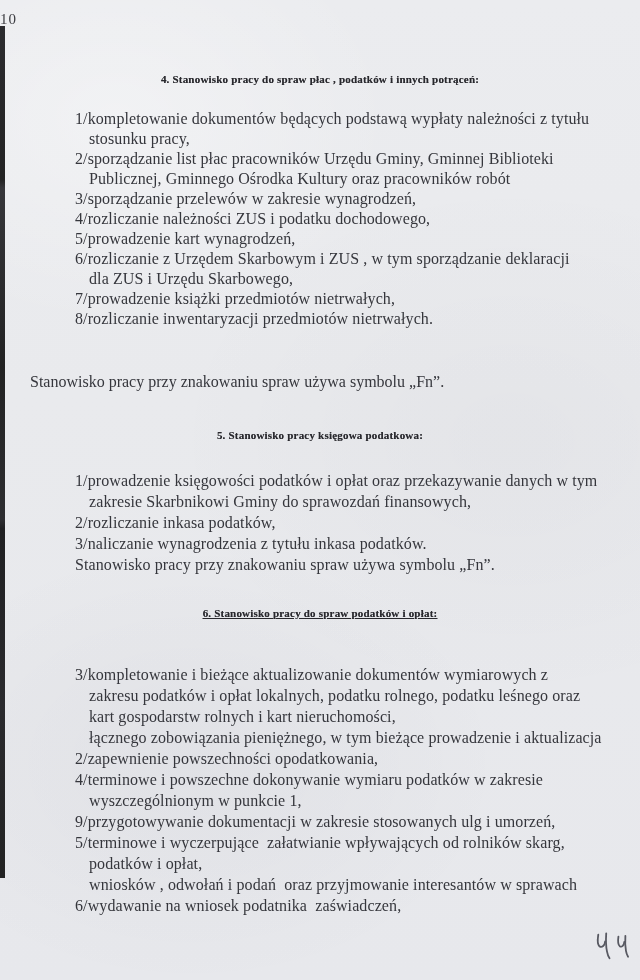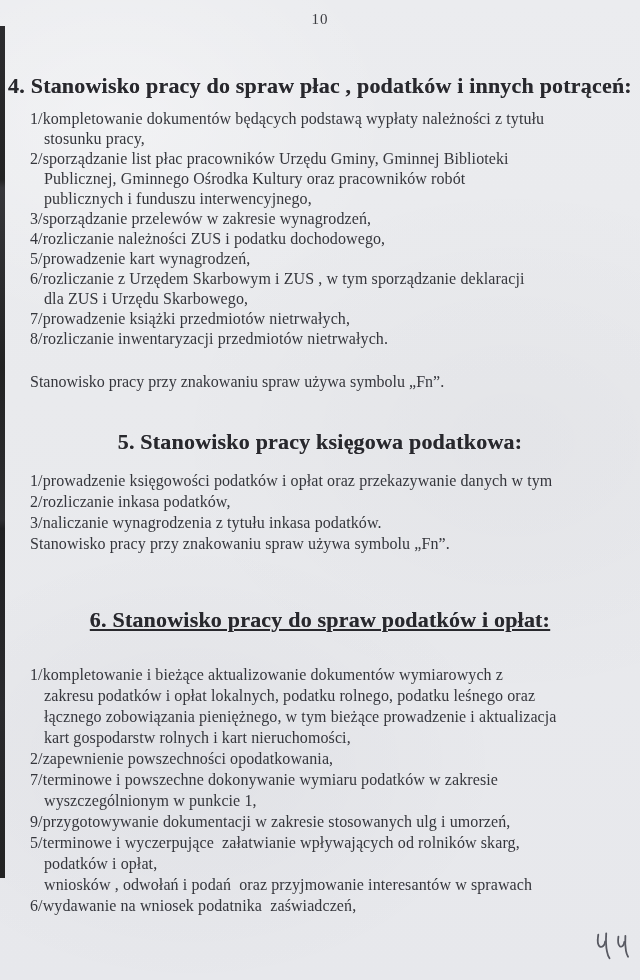--- a/index.html
+++ b/index.html
@@ -22,47 +22,47 @@
   
   .edge-strip{
     position:absolute;left:0;top:26px;width:5px;height:852px;
     background:linear-gradient(180deg,
       #1b1b1e 0%, #111 18%, #26262a 19%, #111 40%,
       #1d1d20 58%, #0e0e10 59%, #1a1a1d 80%, #111 100%);
     opacity:.92;
   }
   .pageno{
     position:absolute;top:11px;left:0;width:640px;
-    text-align:center;
+    text-align:left;
     font-size:15px;color:#3c3d42;letter-spacing:1px;
   }
   .heading{
     position:absolute;left:0;width:640px;
     text-align:center;
     font-weight:bold;
-    font-size:22px;
+    font-size:11px;
     color:#28282d;
     letter-spacing:.2px;
     text-shadow:0 0 .4px rgba(40,40,45,.55);
   }
   .h4{top:73px;}
   .h5{top:429px;}
   .h6{top:607px;text-decoration:underline;}
   .body-block{
     position:absolute;left:30px;width:588px;
     color:#35363c;
     font-size:16px;
   }
   .s4{top:109px;}
   .s4 .line{line-height:20px;}
   .s5{top:470px;}
   .s5 .line{line-height:21px;}
   .s6{top:664px;}
   .s6 .line{line-height:21px;}
-  .line{white-space:pre;letter-spacing:.1px;}
+  .line{white-space:pre;letter-spacing:.1px;margin-left:45px;}
   .line.cont{padding-left:14px;}
   .note{
     position:absolute;left:30px;width:588px;
     color:#35363c;font-size:16px;line-height:21px;white-space:pre;
   }
   .note4{top:371px;}
   .handmark{
     position:absolute;left:592px;top:928px;width:42px;height:40px;
     transform:rotate(-3deg);
   }
@@ -77,50 +77,50 @@
 
   <div class="pageno">10</div>
 
   <div class="heading h4">4. Stanowisko pracy do spraw płac , podatków i innych potrąceń:</div>
 
   <div class="body-block s4">
     <div class="line">1/kompletowanie dokumentów będących podstawą wypłaty należności z tytułu</div>
     <div class="line cont">stosunku pracy,</div>
     <div class="line">2/sporządzanie list płac pracowników Urzędu Gminy, Gminnej Biblioteki</div>
     <div class="line cont">Publicznej, Gminnego Ośrodka Kultury oraz pracowników robót</div>
-    <div class="line cont">publicznych i funduszu interwencyjnego,</div>
     <div class="line">3/sporządzanie przelewów w zakresie wynagrodzeń,</div>
     <div class="line">4/rozliczanie należności ZUS i podatku dochodowego,</div>
     <div class="line">5/prowadzenie kart wynagrodzeń,</div>
     <div class="line">6/rozliczanie z Urzędem Skarbowym i ZUS , w tym sporządzanie deklaracji</div>
     <div class="line cont">dla ZUS i Urzędu Skarbowego,</div>
     <div class="line">7/prowadzenie książki przedmiotów nietrwałych,</div>
     <div class="line">8/rozliczanie inwentaryzacji przedmiotów nietrwałych.</div>
   </div>
 
   <div class="note note4">Stanowisko pracy przy znakowaniu spraw używa symbolu „Fn”.</div>
 
   <div class="heading h5">5. Stanowisko pracy księgowa podatkowa:</div>
 
   <div class="body-block s5">
     <div class="line">1/prowadzenie księgowości podatków i opłat oraz przekazywanie danych w tym</div>
+    <div class="line cont">zakresie Skarbnikowi Gminy do sprawozdań finansowych,</div>
     <div class="line">2/rozliczanie inkasa podatków,</div>
     <div class="line">3/naliczanie wynagrodzenia z tytułu inkasa podatków.</div>
     <div class="line">Stanowisko pracy przy znakowaniu spraw używa symbolu „Fn”.</div>
   </div>
 
   <div class="heading h6">6. Stanowisko pracy do spraw podatków i opłat:</div>
 
   <div class="body-block s6">
-    <div class="line">1/kompletowanie i bieżące aktualizowanie dokumentów wymiarowych z</div>
+    <div class="line">3/kompletowanie i bieżące aktualizowanie dokumentów wymiarowych z</div>
     <div class="line cont">zakresu podatków i opłat lokalnych, podatku rolnego, podatku leśnego oraz</div>
+    <div class="line cont">kart gospodarstw rolnych i kart nieruchomości,</div>
     <div class="line cont">łącznego zobowiązania pieniężnego, w tym bieżące prowadzenie i aktualizacja</div>
-    <div class="line cont">kart gospodarstw rolnych i kart nieruchomości,</div>
     <div class="line">2/zapewnienie powszechności opodatkowania,</div>
-    <div class="line">7/terminowe i powszechne dokonywanie wymiaru podatków w zakresie</div>
+    <div class="line">4/terminowe i powszechne dokonywanie wymiaru podatków w zakresie</div>
     <div class="line cont">wyszczególnionym w punkcie 1,</div>
     <div class="line">9/przygotowywanie dokumentacji w zakresie stosowanych ulg i umorzeń,</div>
     <div class="line">5/terminowe i wyczerpujące  załatwianie wpływających od rolników skarg,</div>
     <div class="line cont">podatków i opłat,</div>
     <div class="line cont">wniosków , odwołań i podań  oraz przyjmowanie interesantów w sprawach</div>
     <div class="line">6/wydawanie na wniosek podatnika  zaświadczeń,</div>
   </div>
 
   <div class="handmark">
     <svg width="42" height="40" viewBox="0 0 42 40">

